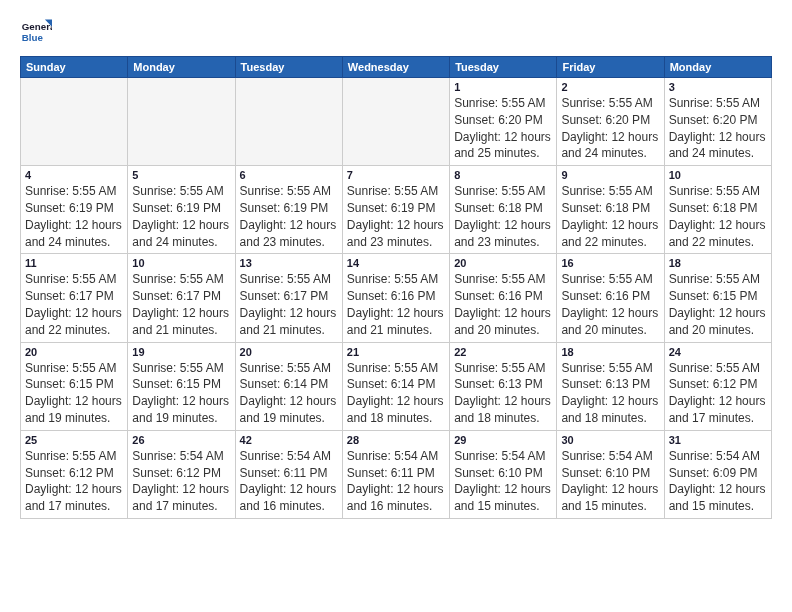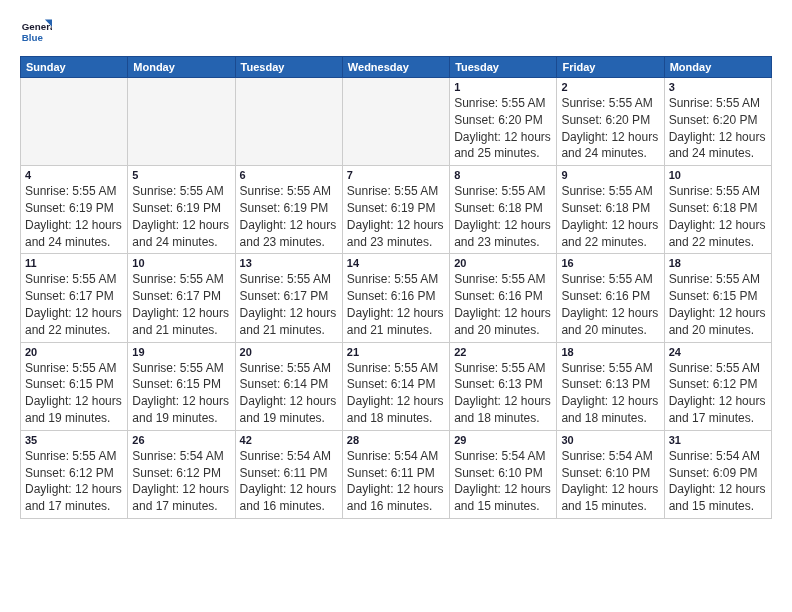--- a/index.html
+++ b/index.html
@@ -288,21 +288,21 @@
           <td>
             <div class="day-num">24</div>
             <div class="day-info" style="white-space: pre-line;">Sunrise: 5:55 AM
 Sunset: 6:12 PM
 Daylight: 12 hours
 and 17 minutes.</div>
           </td>
         </tr>
         <tr>
           <td>
-            <div class="day-num">35</div>
+            <div class="day-num">25</div>
             <div class="day-info" style="white-space: pre-line;">Sunrise: 5:55 AM
 Sunset: 6:12 PM
 Daylight: 12 hours
 and 17 minutes.</div>
           </td>
           <td>
             <div class="day-num">26</div>
             <div class="day-info" style="white-space: pre-line;">Sunrise: 5:54 AM
 Sunset: 6:12 PM
 Daylight: 12 hours

